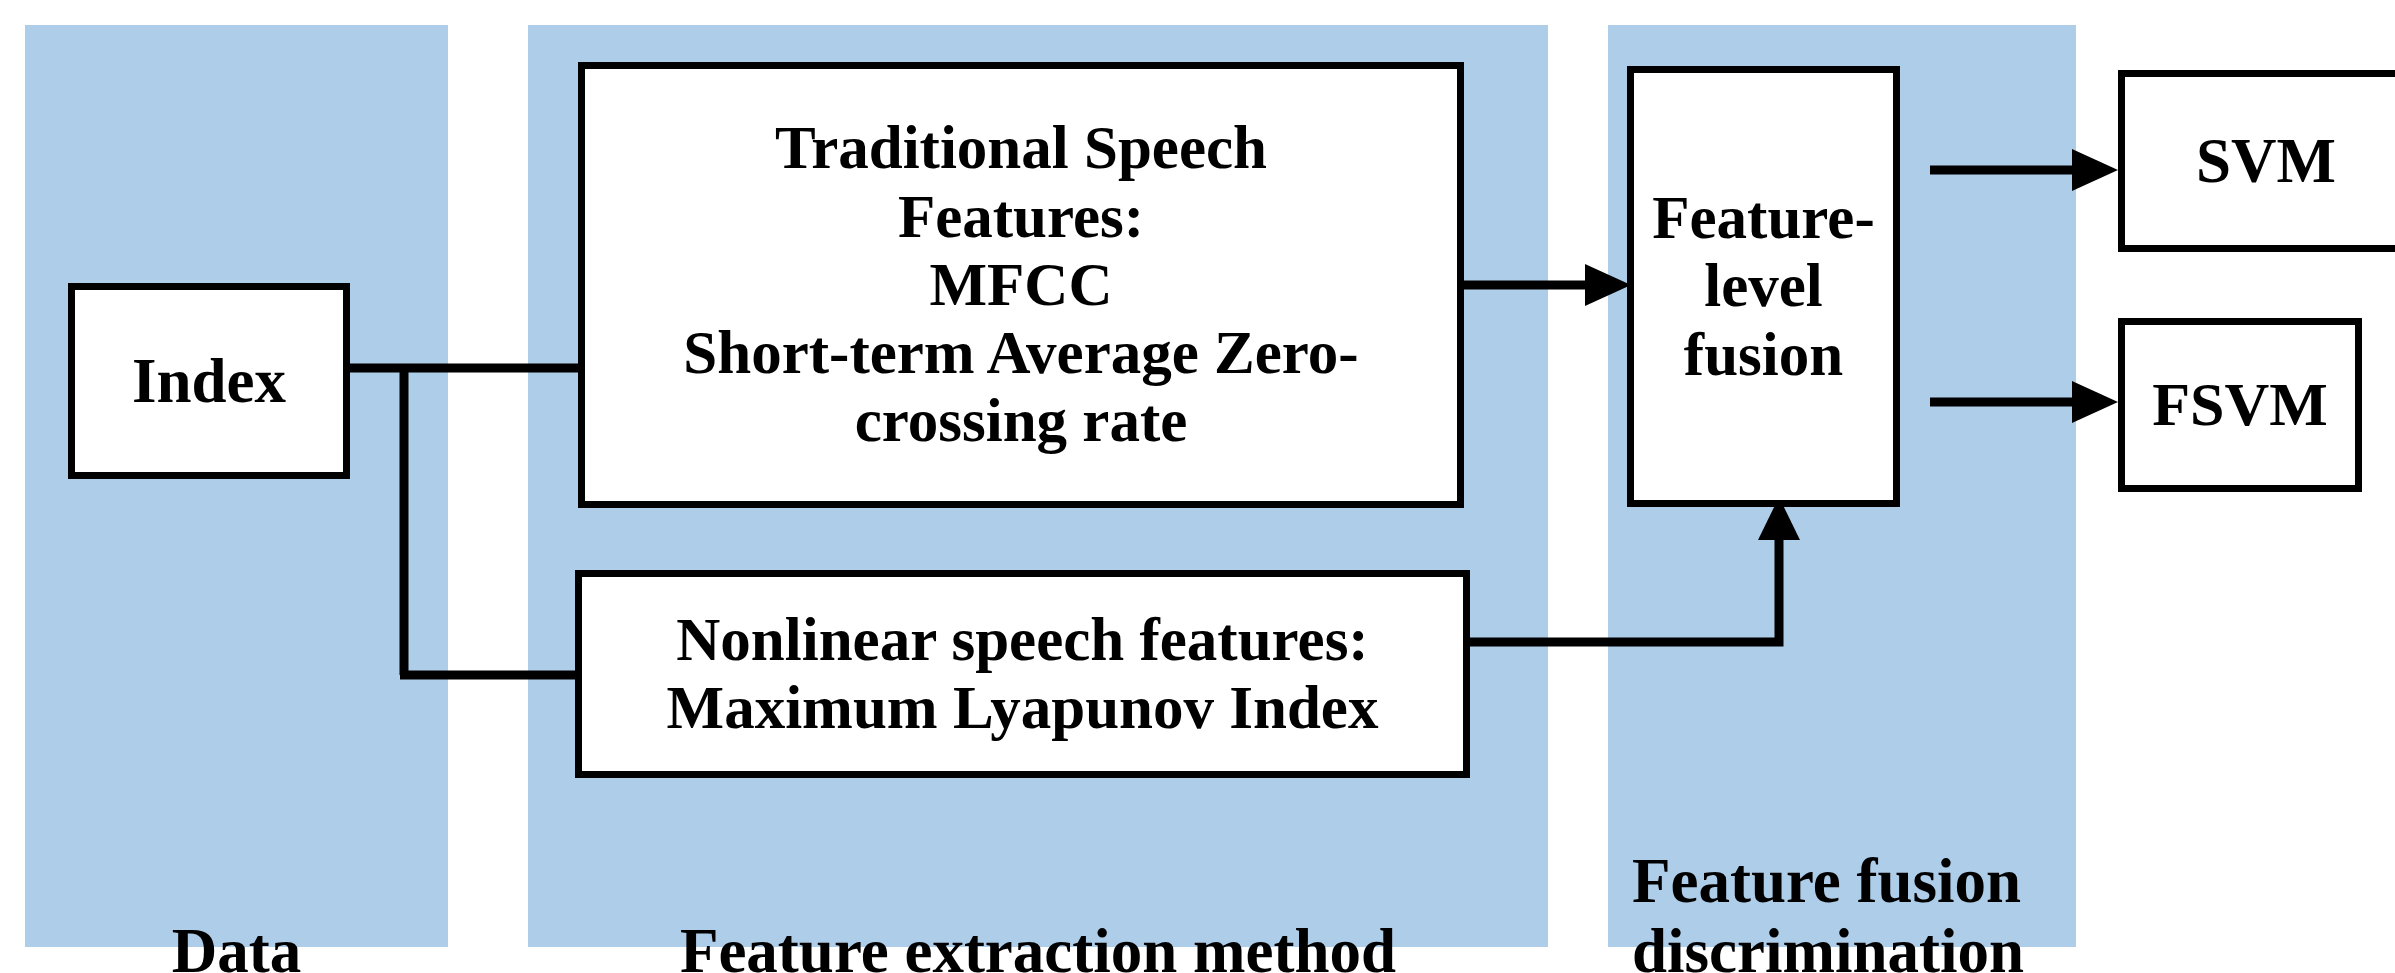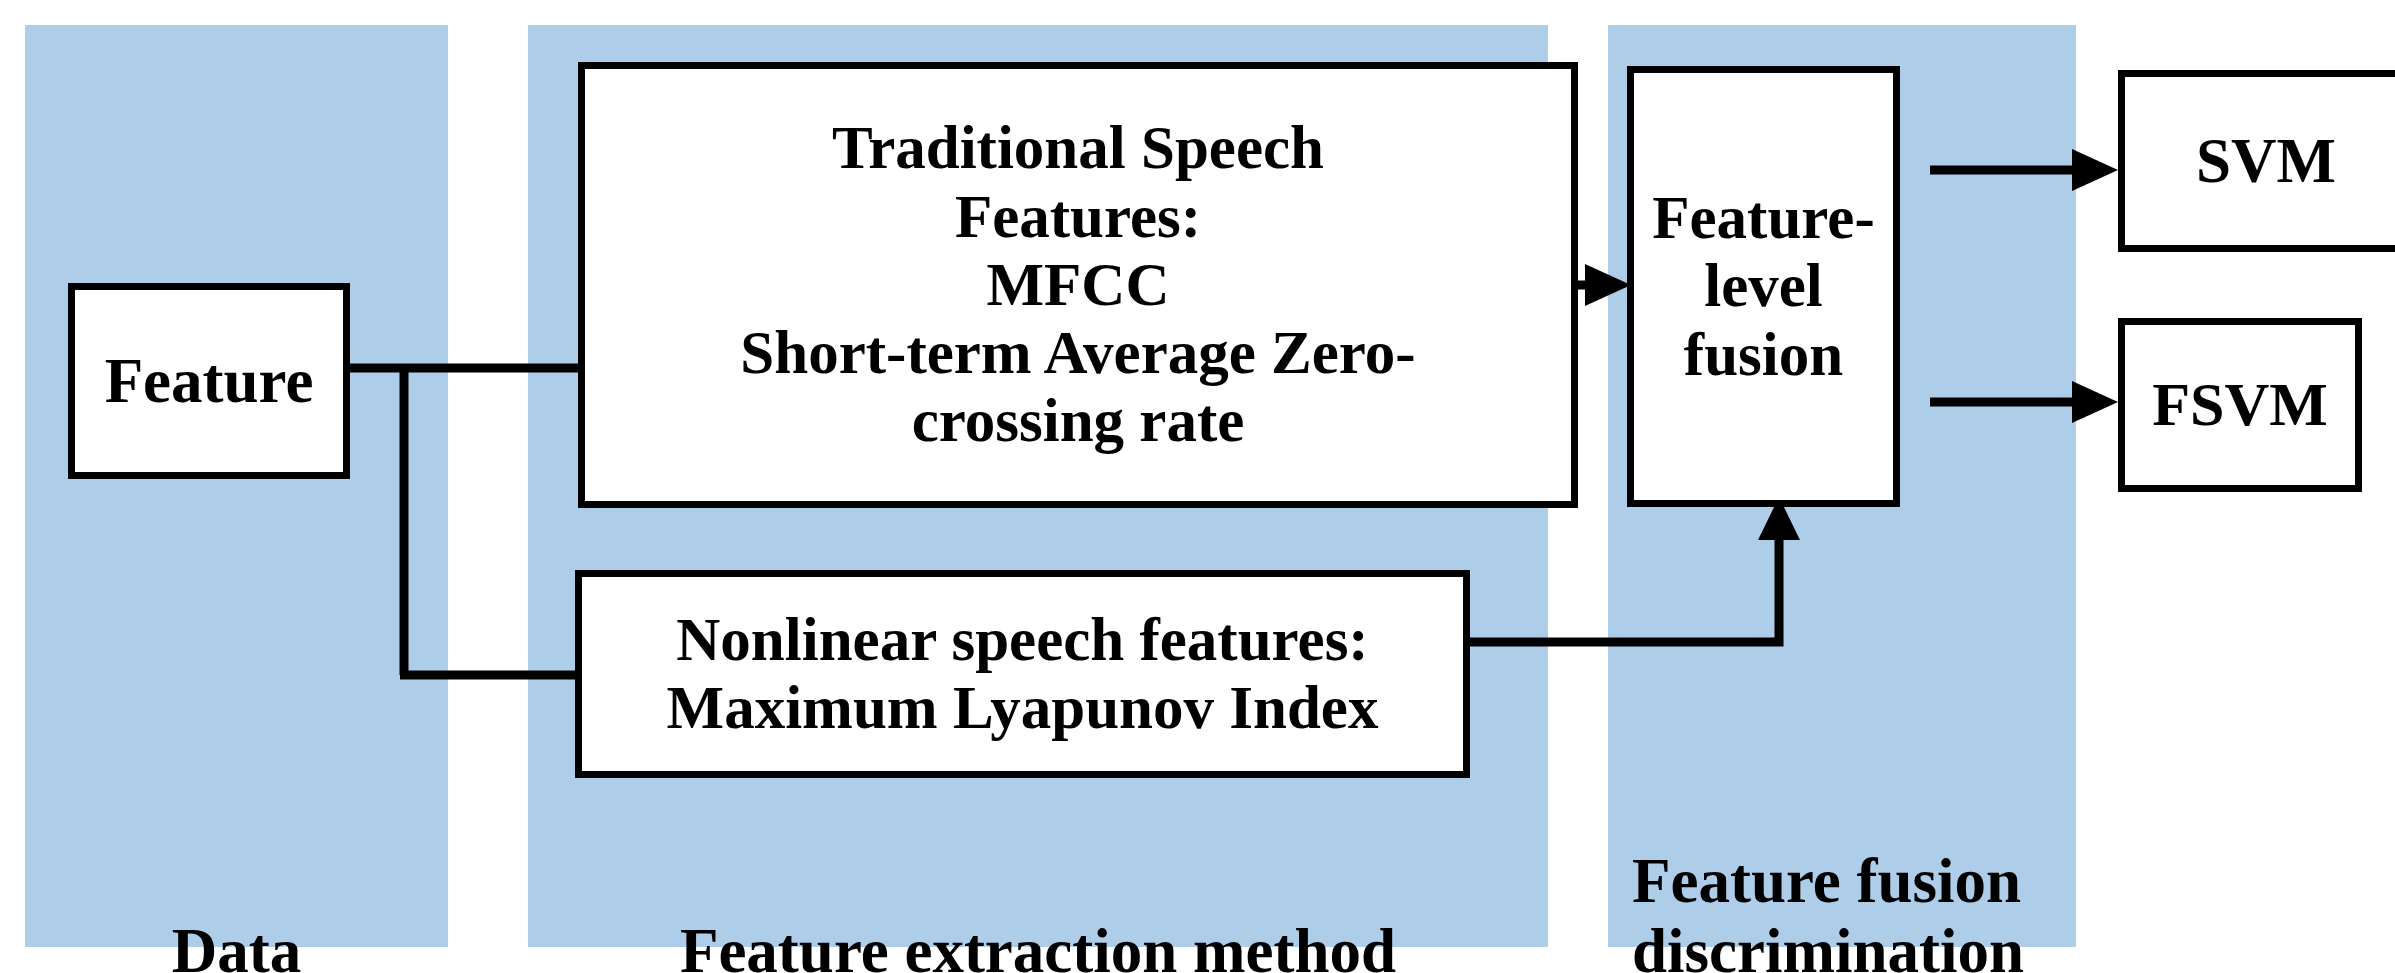--- a/index.html
+++ b/index.html
@@ -85,24 +85,24 @@
     <polygon class="arrowhead" points="1758,540 1800,540 1779,497"></polygon>
 
     <path class="wire" d="M 1930 170 L 2072 170"></path>
     <polygon class="arrowhead" points="2072,149 2072,191 2118,170"></polygon>
 
     <path class="wire" d="M 1930 402 L 2072 402"></path>
     <polygon class="arrowhead" points="2072,381 2072,423 2118,402"></polygon>
   </svg>
 
   <div class="node" style="left:68px; top:283px; width:282px; height:196px; font-size:63px;">
-    <span>Feature</span>
+    <span>Index</span>
   </div>
 
-  <div class="node" style="left:578px; top:62px; width:1000px; height:446px; font-size:61px; padding:6px 14px;">
+  <div class="node" style="left:578px; top:62px; width:886px; height:446px; font-size:61px; padding:6px 14px;">
     <span>Traditional Speech
 Features:
 MFCC
 Short-term Average Zero-
 crossing rate</span>
   </div>
 
   <div class="node" style="left:575px; top:570px; width:895px; height:208px; font-size:61px; padding:4px 4px;">
     <span>Nonlinear speech features:
 Maximum Lyapunov Index</span>

